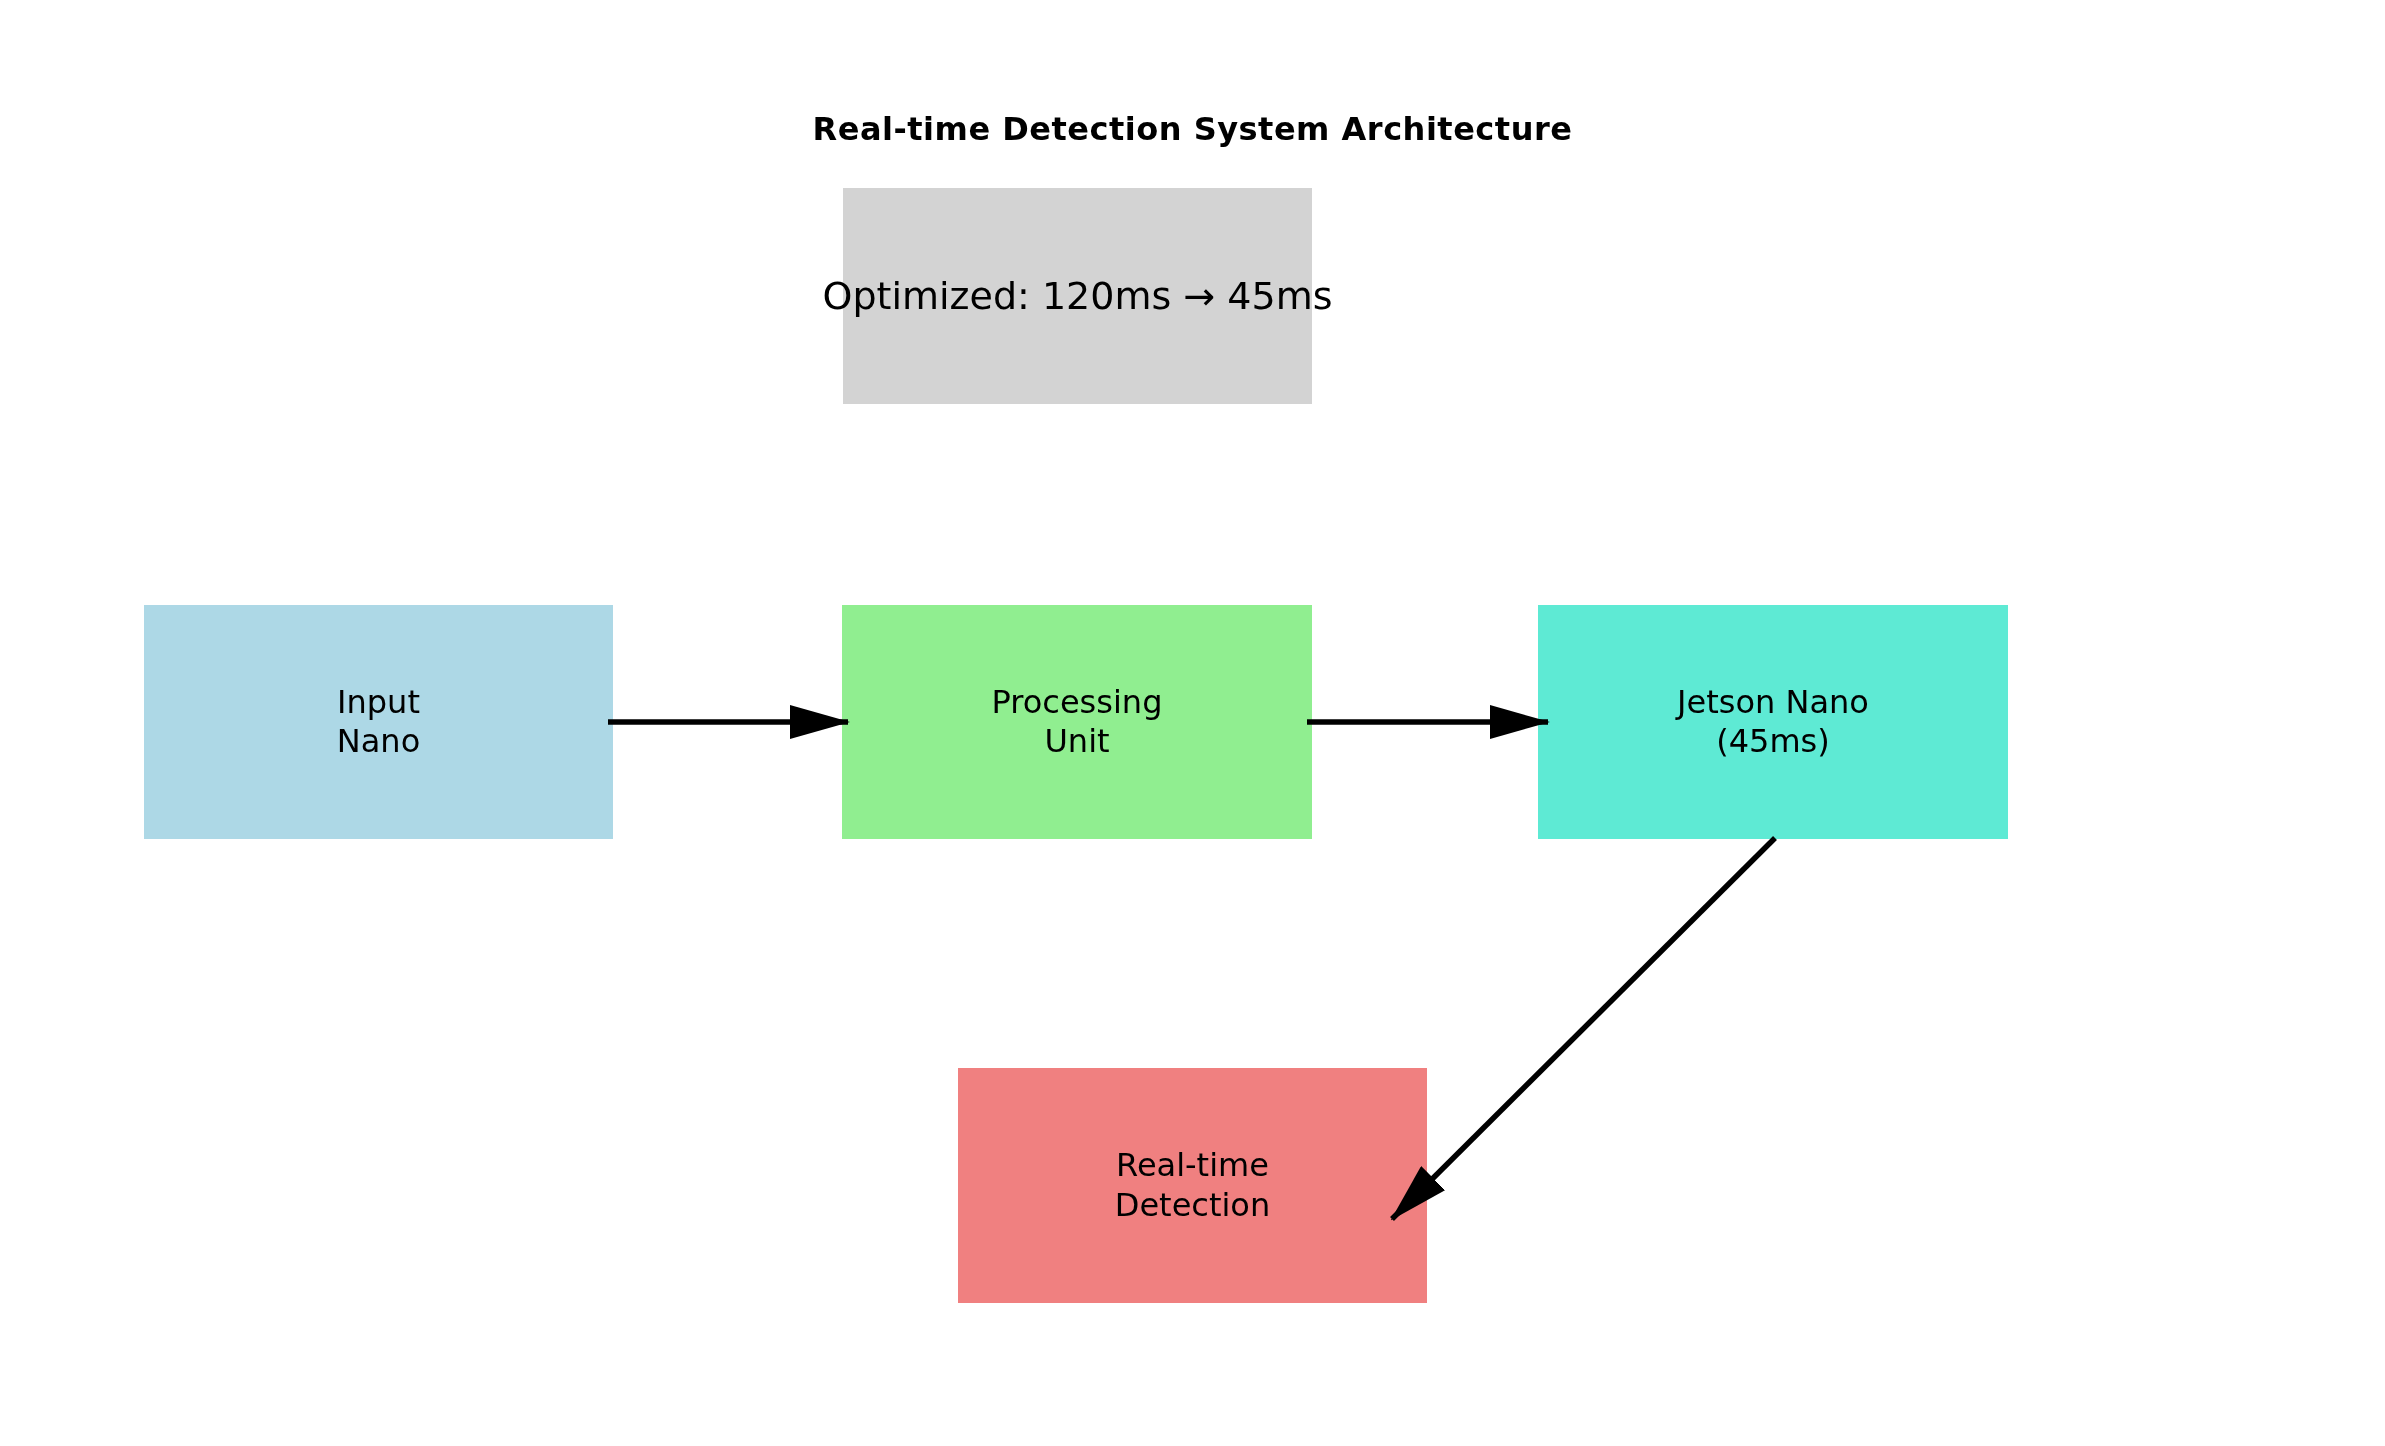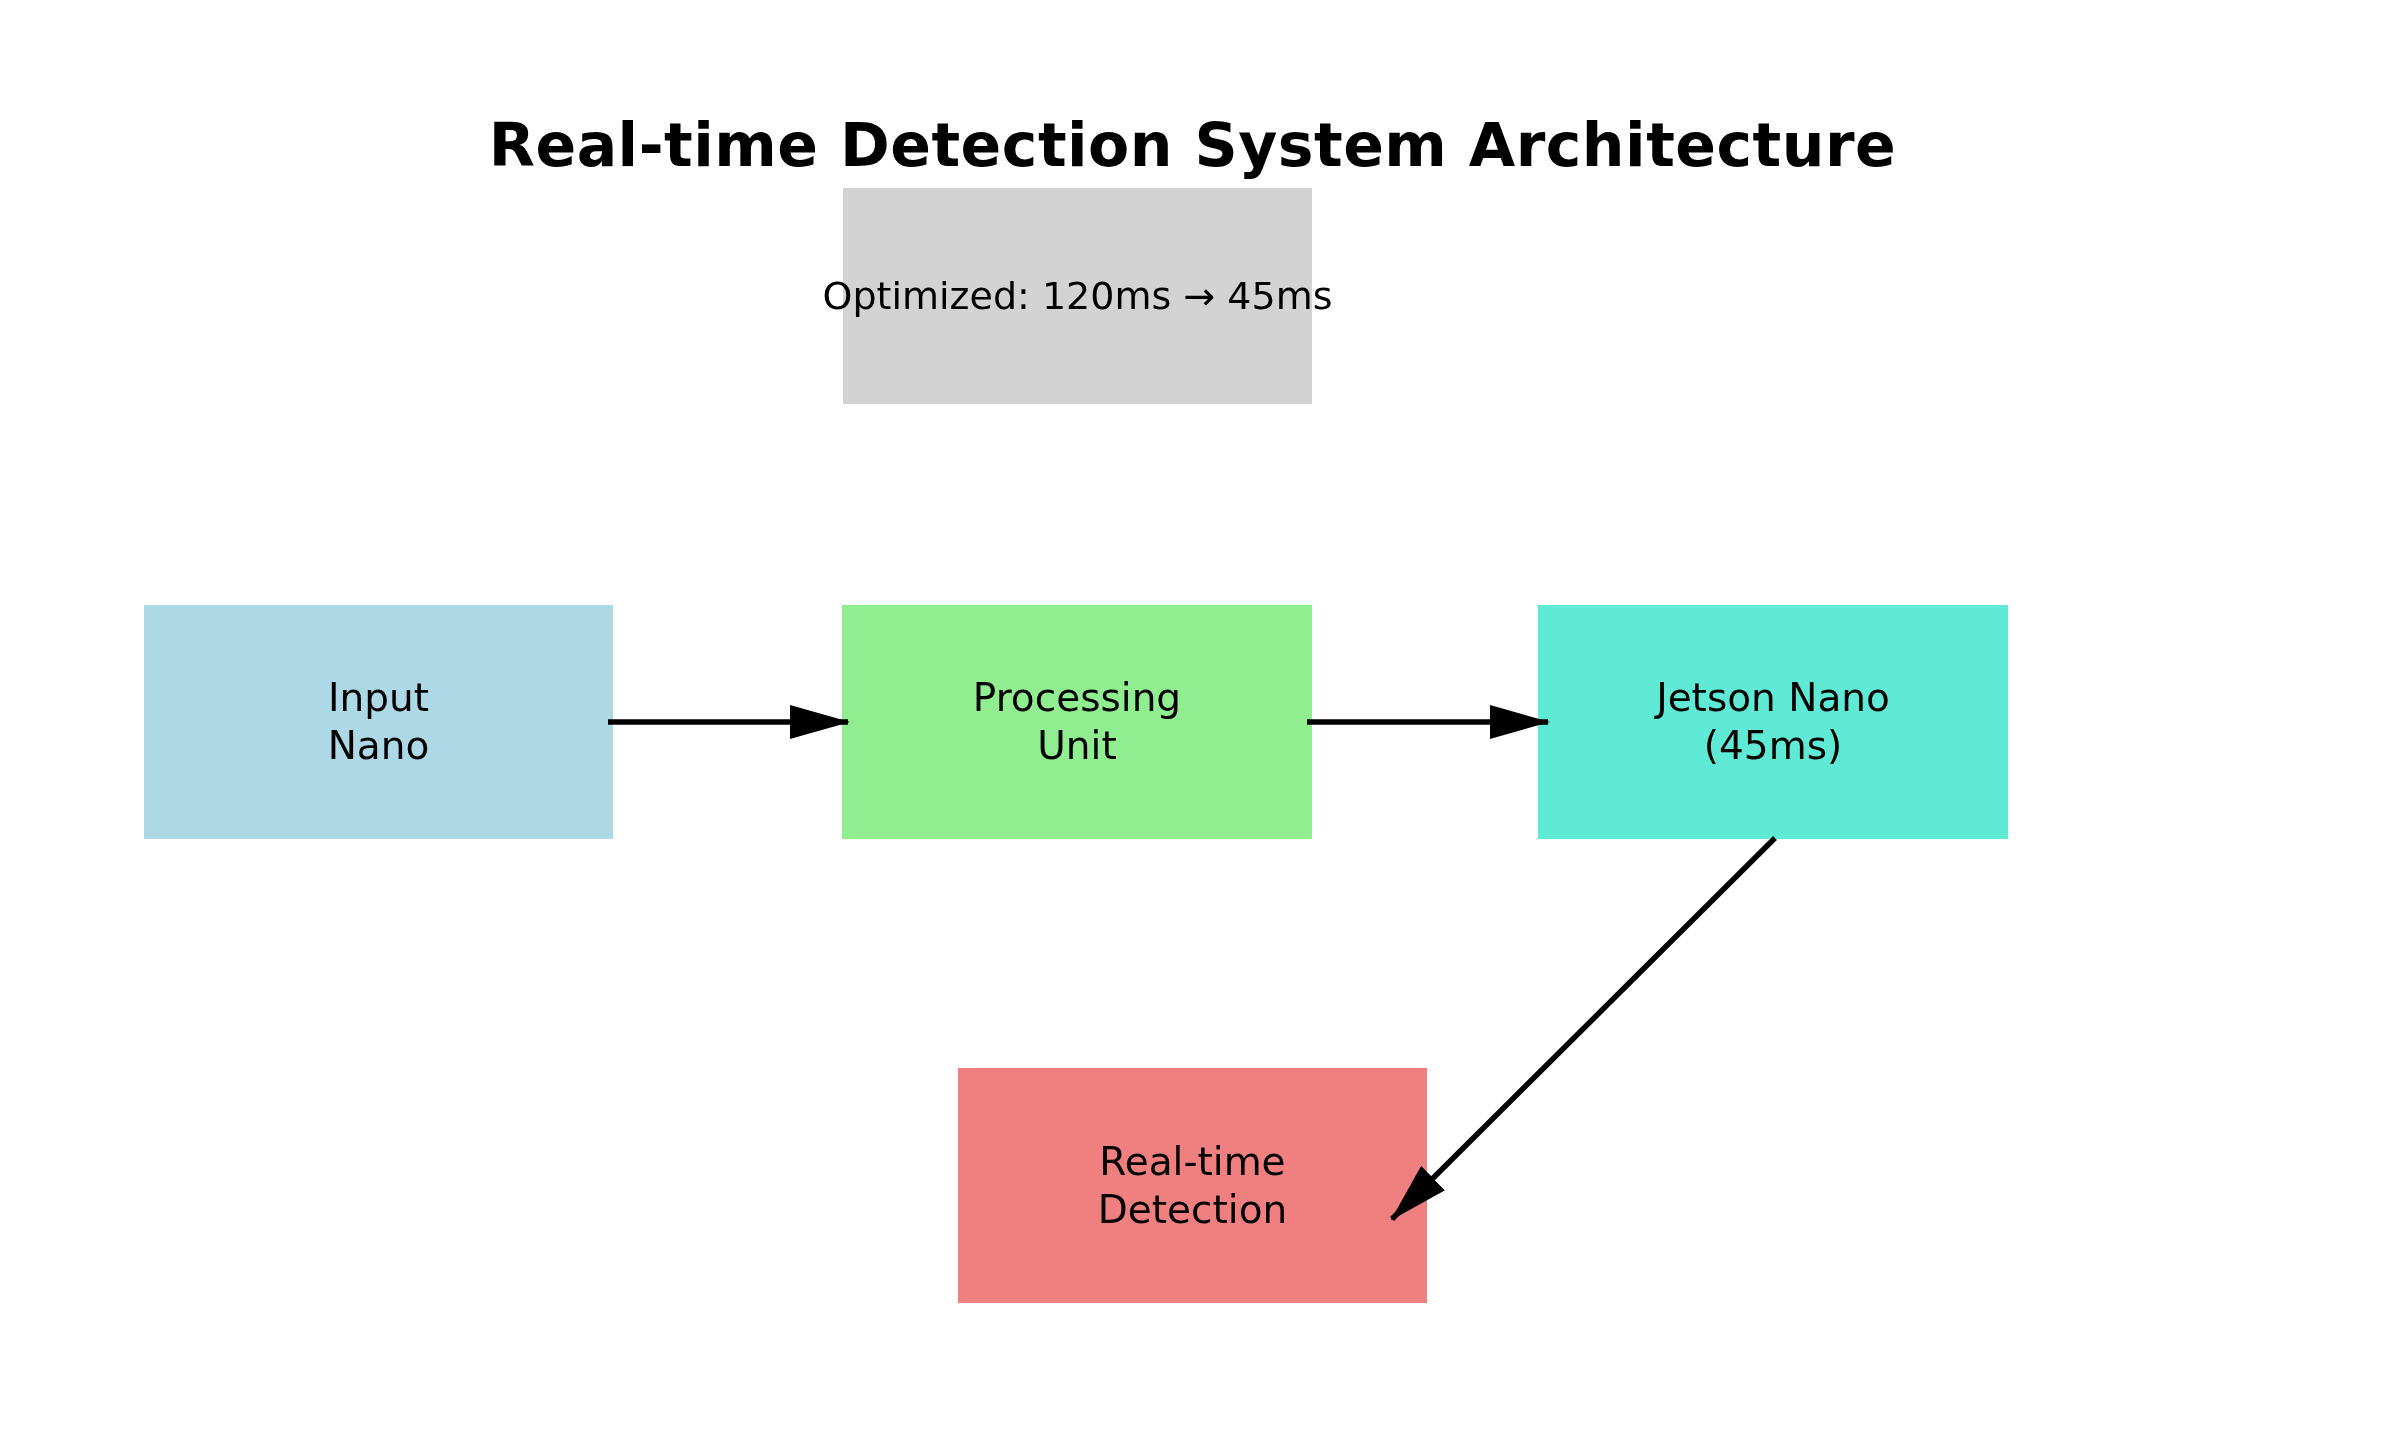--- a/index.html
+++ b/index.html
@@ -15,32 +15,32 @@
     font-family: "DejaVu Sans", "Liberation Sans", sans-serif;
     color: #000000;
     overflow: hidden;
   }
   .title {
     position: absolute;
     top: 110px;
     left: 0;
     width: 2385px;
     text-align: center;
-    font-size: 60px;
+    font-size: 32px;
     font-weight: bold;
     letter-spacing: 0.5px;
   }
   .box {
     position: absolute;
     display: flex;
     flex-direction: column;
     align-items: center;
     justify-content: center;
     text-align: center;
-    font-size: 39px;
+    font-size: 32px;
     line-height: 1.22;
   }
   .annotation {
     left: 843px;
     top: 188px;
     width: 469px;
     height: 216px;
     font-size: 38px;
     white-space: nowrap;
     overflow: visible;

